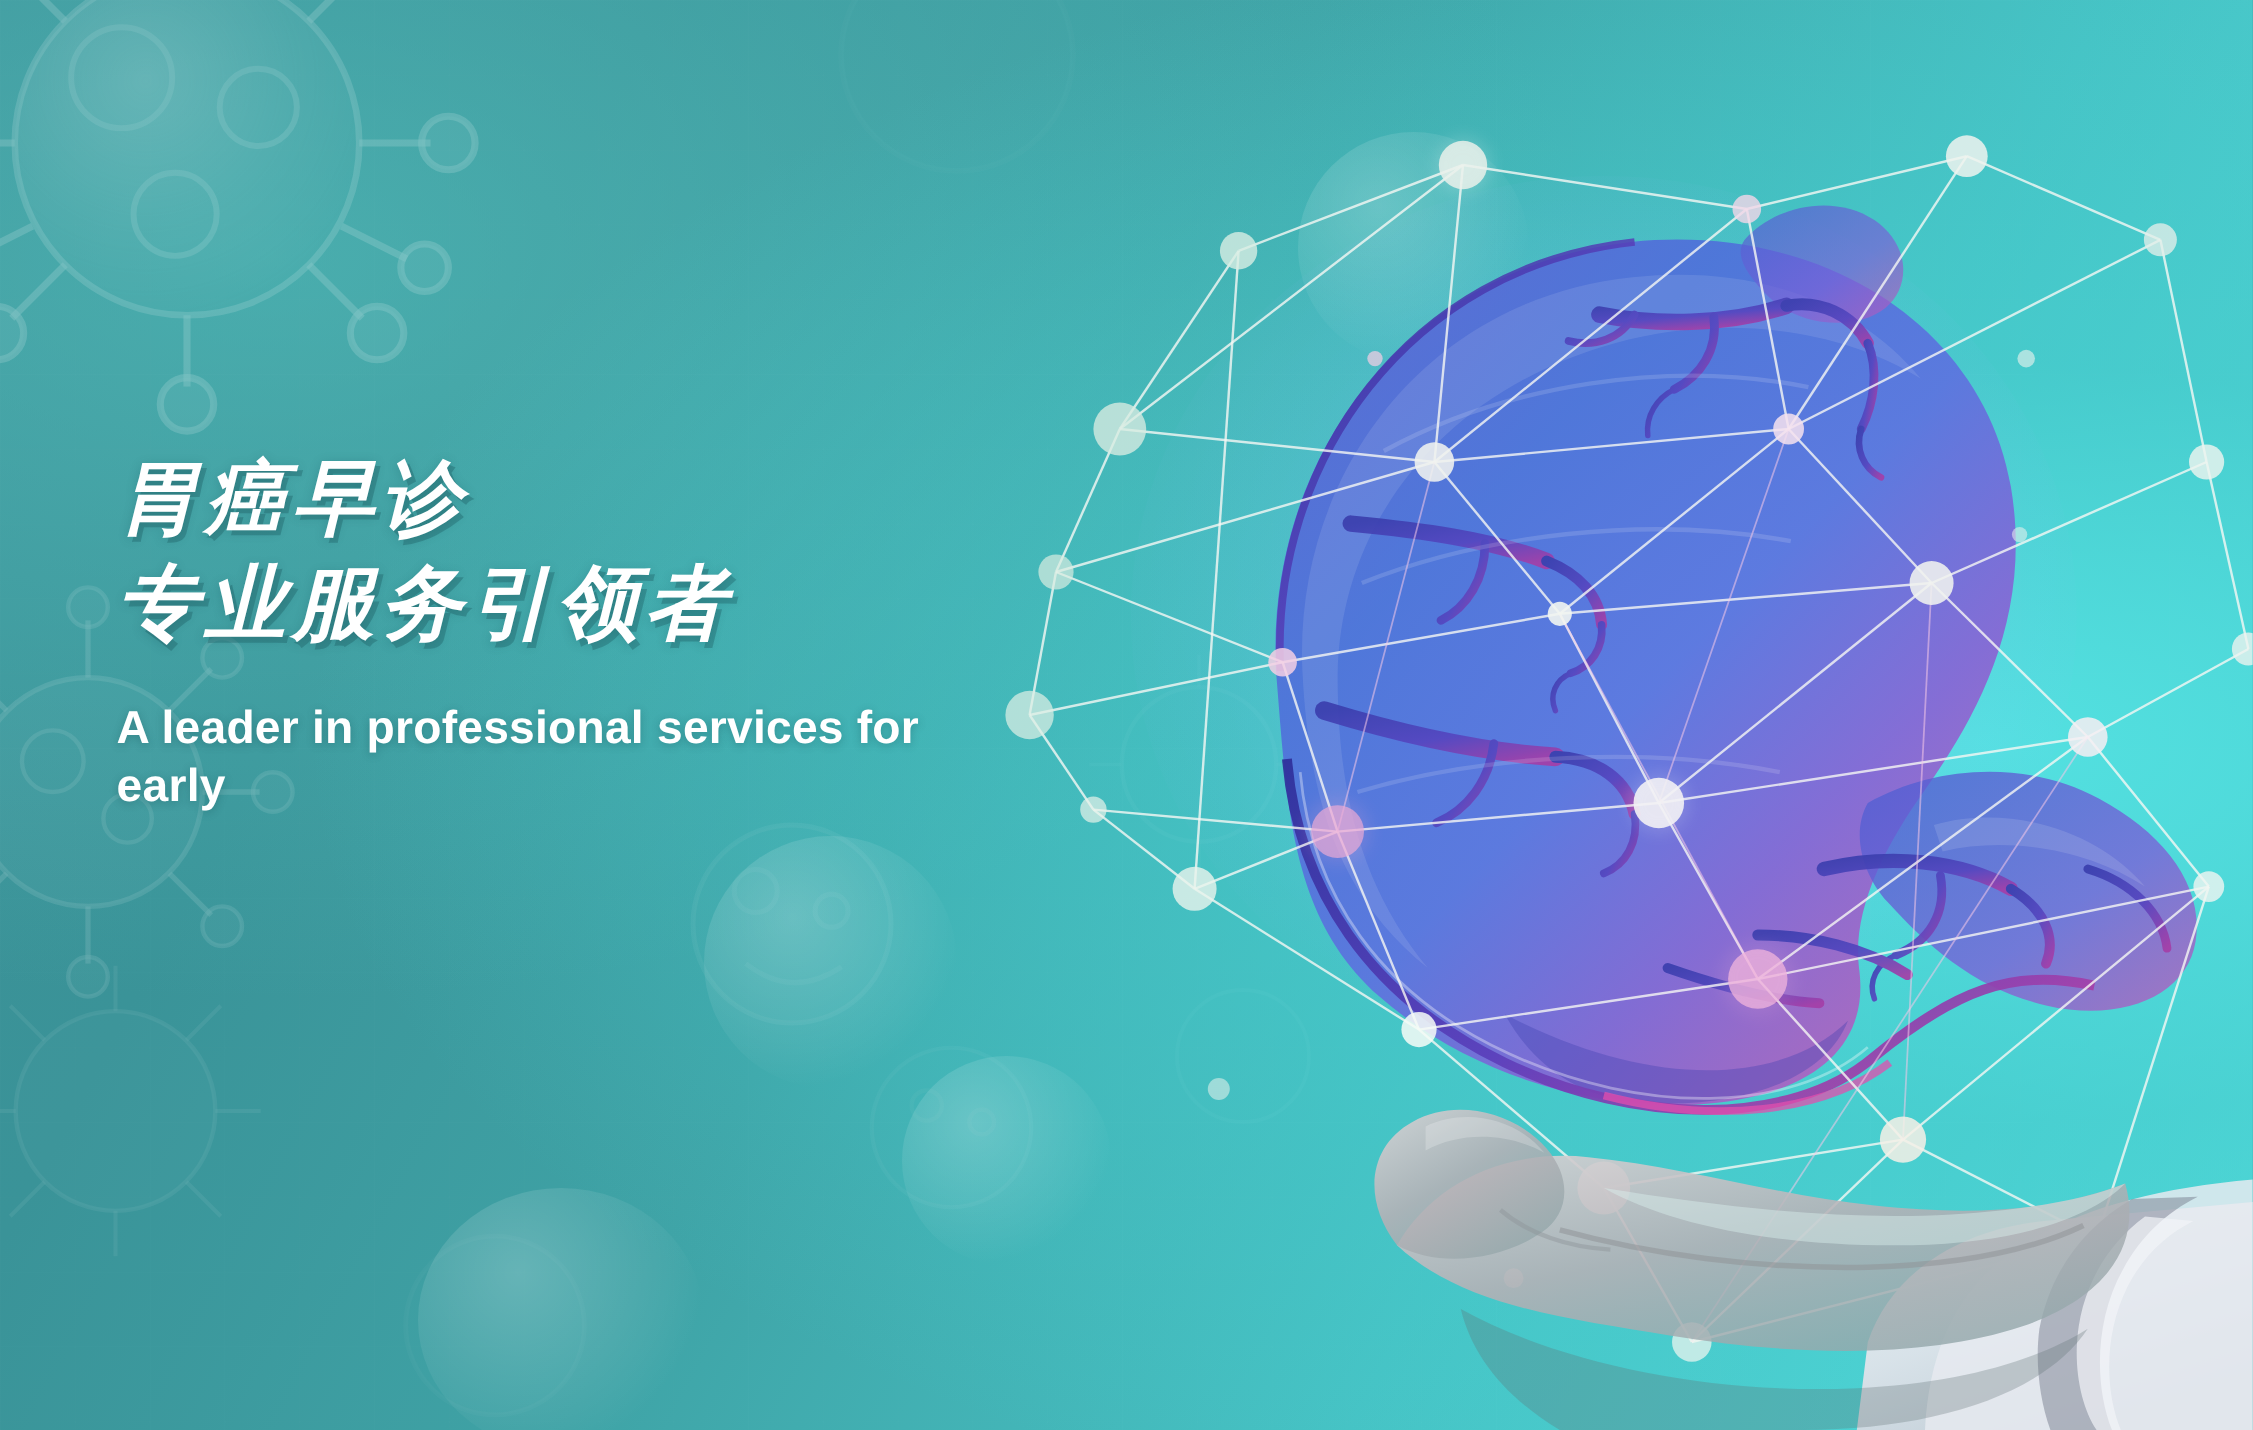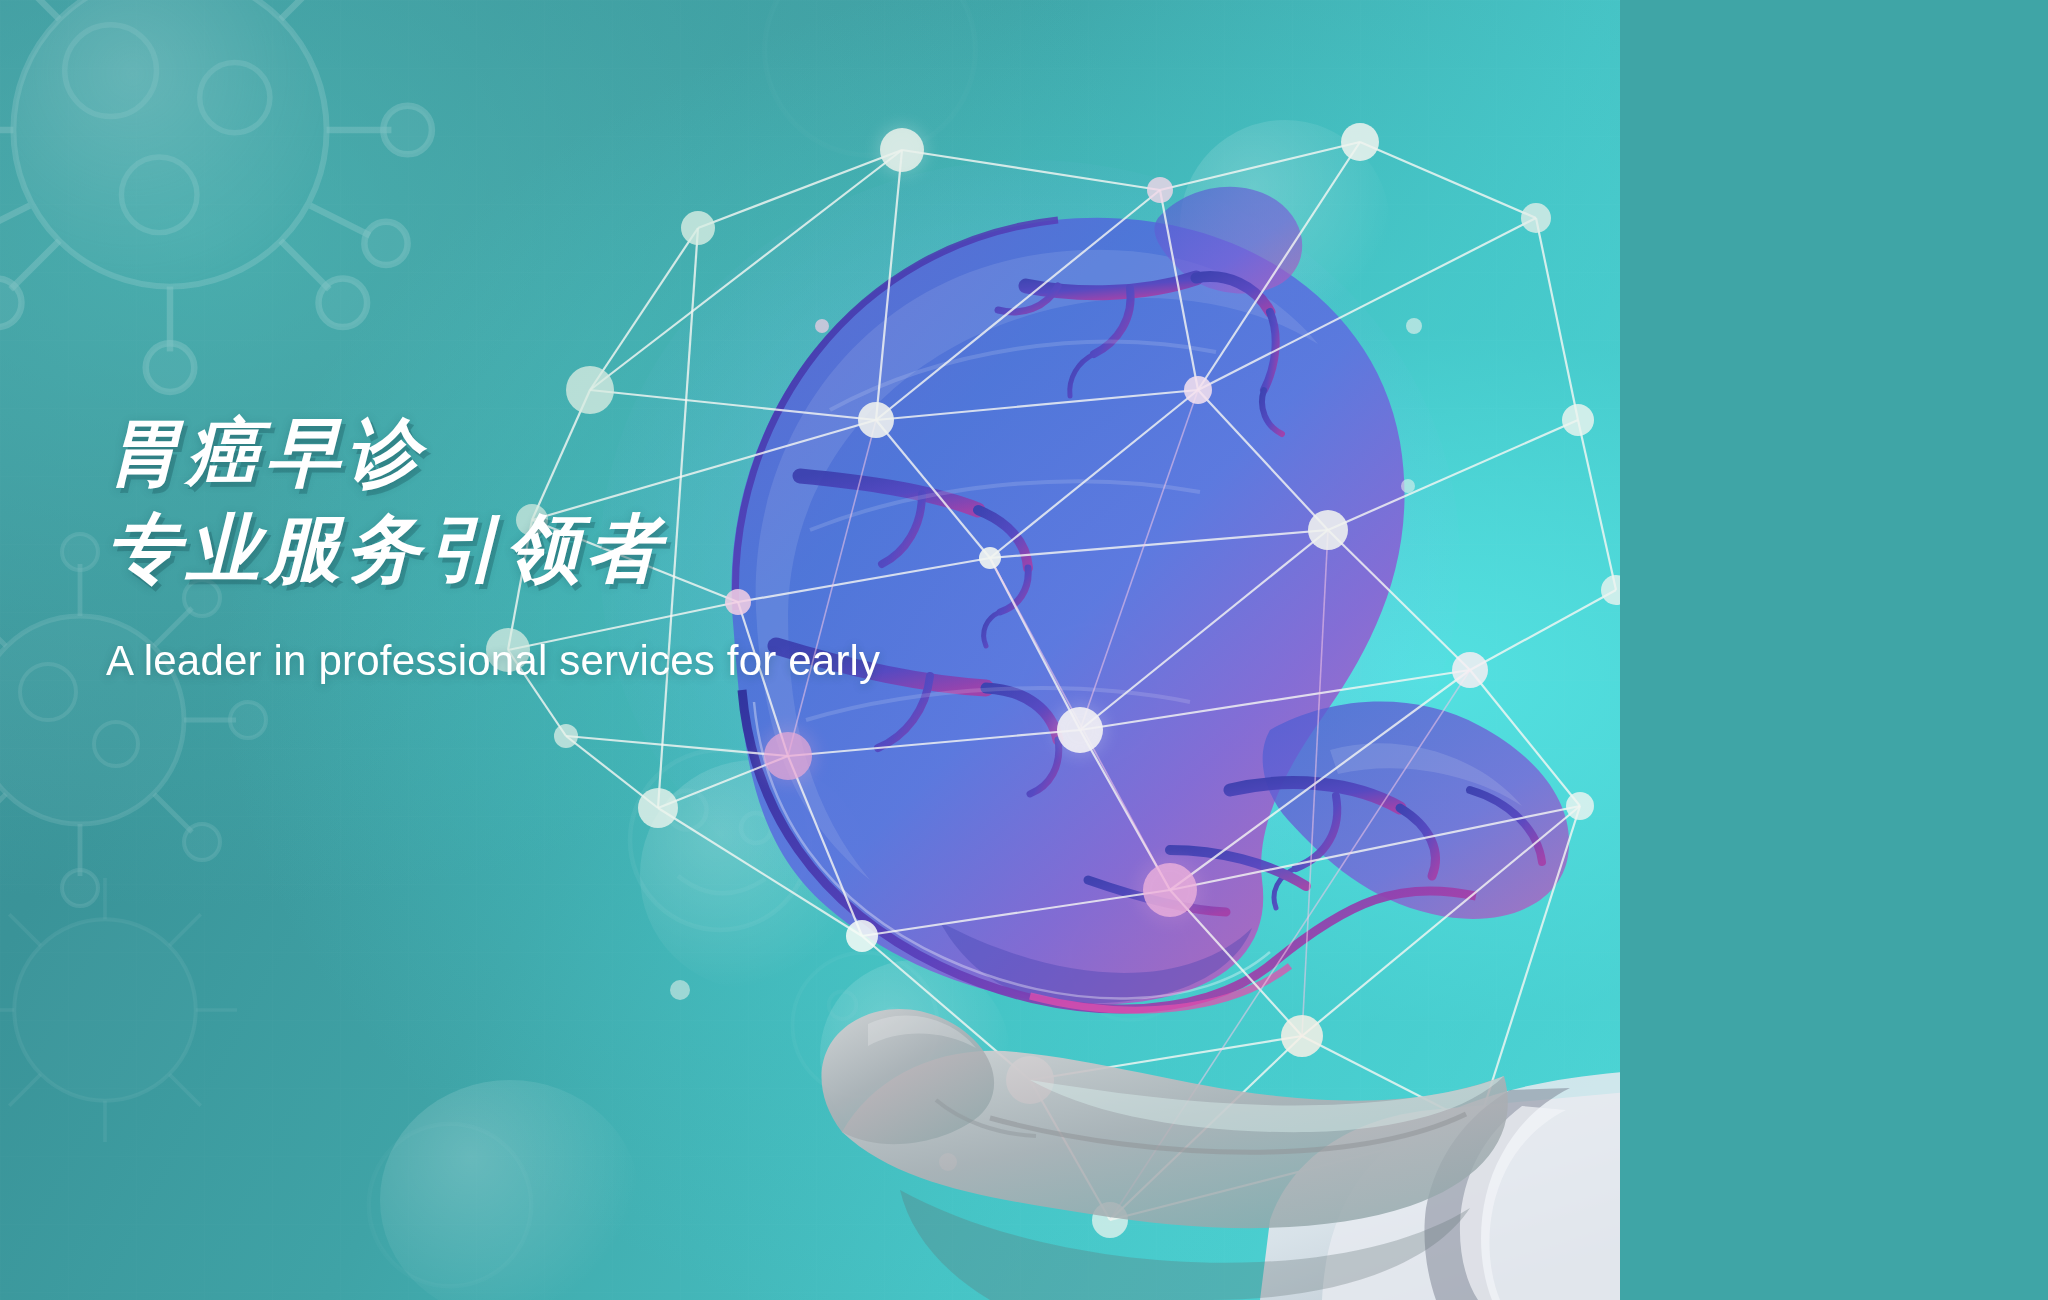--- a/index.html
+++ b/index.html
@@ -1,19 +1,19 @@
 <!DOCTYPE html>
 <html><head>
 <meta charset="utf-8">
 <style>
   * { margin:0; padding:0; box-sizing:border-box; }
   html,body { width:2048px; height:1300px; overflow:hidden; background:#3fa5a6; }
 
   .banner{
-    position:relative; width:1620px; height:1300px; overflow:hidden;
+    position:relative; width:2048px; height:1300px; overflow:hidden;
     font-family:"Liberation Sans","DejaVu Sans",sans-serif;
     background:
       radial-gradient(120% 95% at 88% 52%, rgba(84,226,226,.95) 0%, rgba(69,206,207,.55) 28%, rgba(60,170,176,0) 62%),
       radial-gradient(90% 80% at 12% 18%, rgba(86,196,192,.55) 0%, rgba(60,150,156,0) 65%),
       linear-gradient(118deg,#3c8f96 0%, #3a9398 22%, #3fa3a6 44%, #46c2c4 70%, #4ed2d3 88%, #53dcdb 100%);
   }
 
   
   .grid{
     position:absolute; inset:0; pointer-events:none; opacity:.2;
@@ -50,21 +50,21 @@
   .headline{
     font-weight:700; font-style:italic; color:#ffffff;
     font-size:74px; line-height:1.16; letter-spacing:6px;
     text-shadow: 4px 5px 0 rgba(25,88,95,.34), 0 2px 10px rgba(14,70,76,.22);
     white-space:nowrap;
   }
   .headline-2{ margin-top:10px; }
 
   .subtitle{
     margin-top:42px; color:#ffffff; font-size:42px; line-height:1.28;
-    font-weight:400; letter-spacing:.2px;
+    font-weight:700; letter-spacing:.2px;
     text-shadow:0 2px 8px rgba(18,74,80,.32);
     max-width:820px;
   }
 </style>
 </head>
 <body>
 
 <div class="banner">
 
   <div class="grid"></div>

